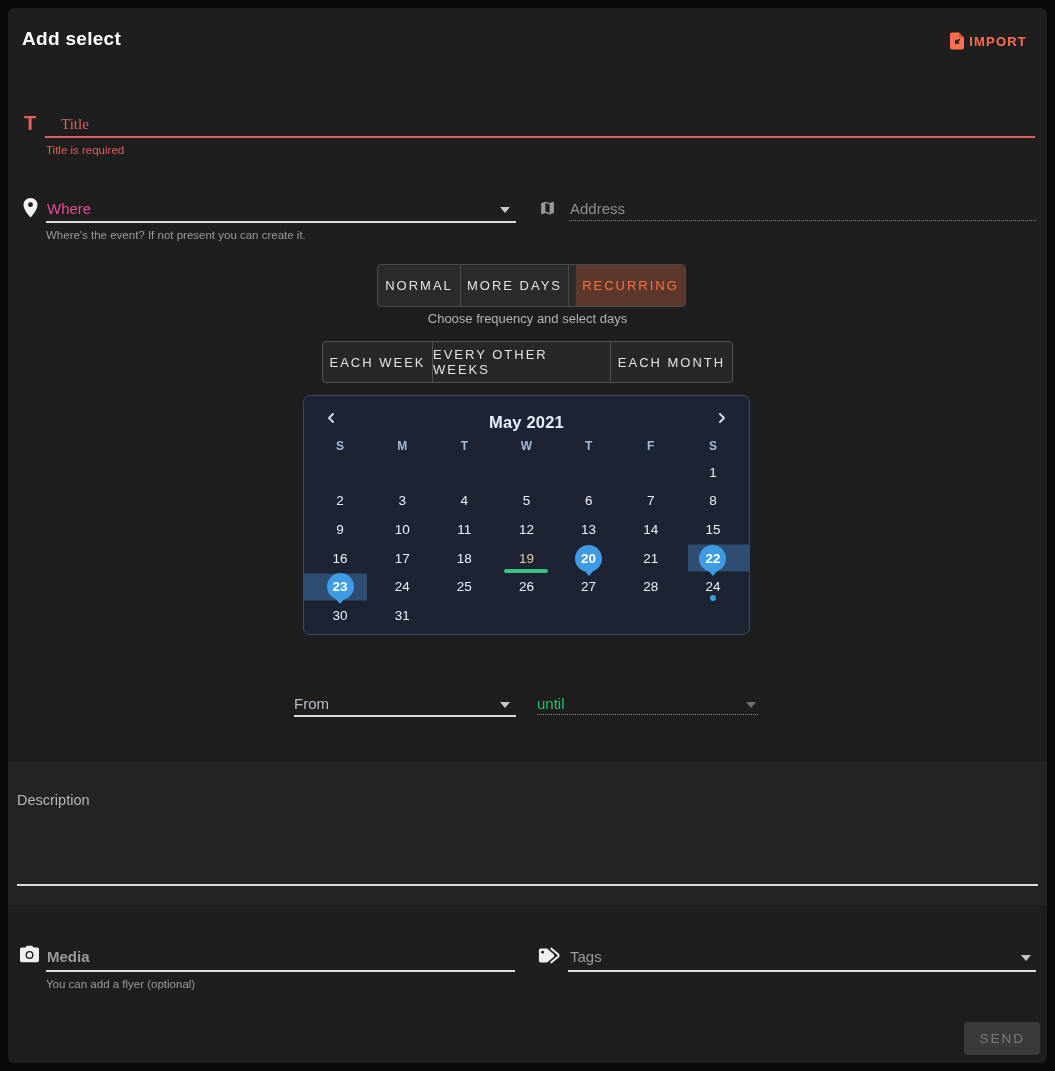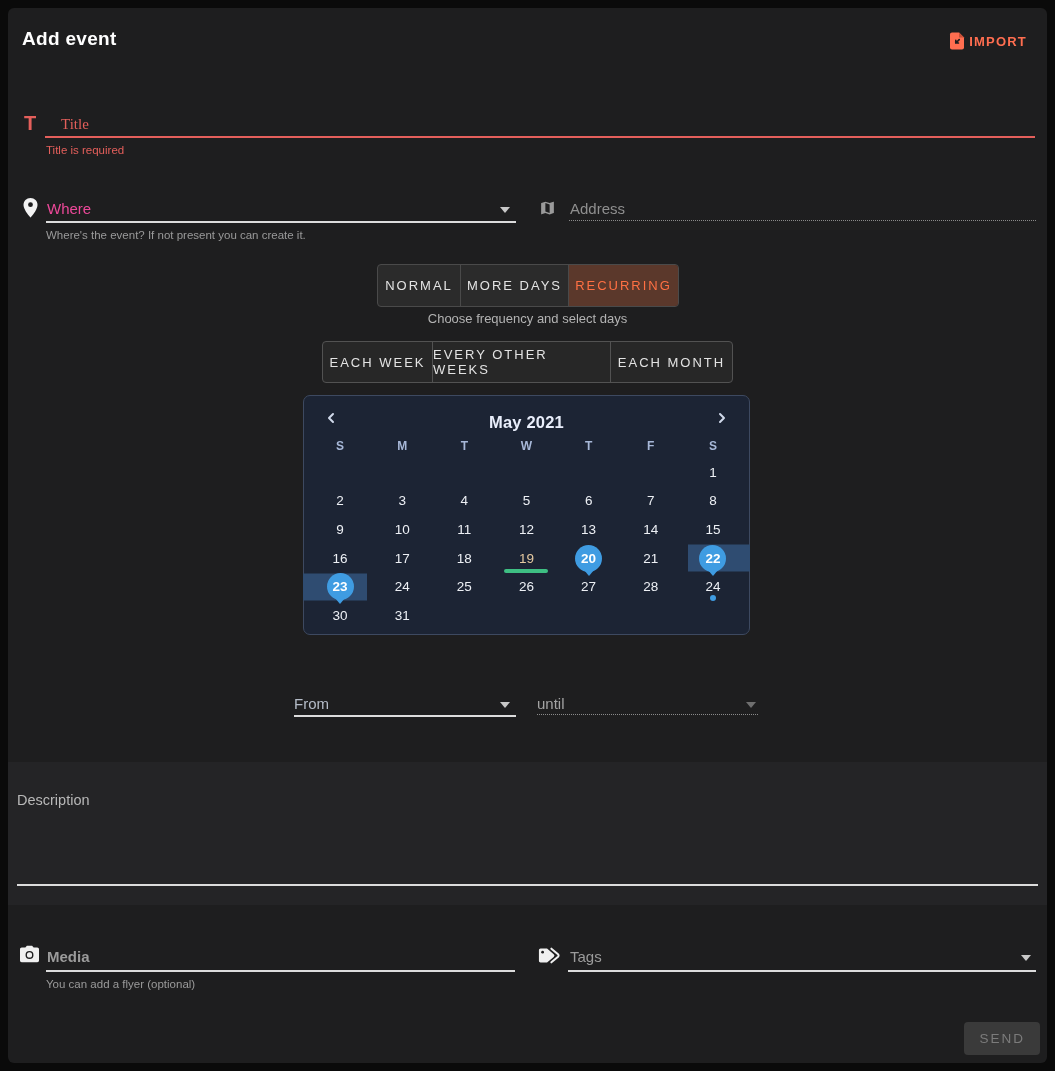--- a/index.html
+++ b/index.html
@@ -18,21 +18,21 @@
   .dotted { border-bottom:1.5px dotted #8a8a8a; height:1px; }
   .helper { font-size:11.5px; color:#9a9a9a; }
   .error { font-size:11.5px; color:#e45f5b; }
   .caret { width:0; height:0; border-left:5px solid transparent; border-right:5px solid transparent; border-top:6px solid #c8c8c8; }
   .caret.dim { border-top-color:#6f6f6f; }
   .t-icon { color:#e45f5b; font-size:20px; font-weight:800; }
 
   
   .tab-group { left:369px; top:256px; display:flex; height:43px; border:1px solid #4a4a4a; border-radius:4px; overflow:hidden; background:#2b2b2b; }
   .tab { display:flex; align-items:center; justify-content:center; font-size:13px; letter-spacing:2px; color:#e3e3e3; border-right:1px solid #4a4a4a; cursor:pointer; }
-  .tab:last-child { border-right:none; }
+  .tab:last-child { border-right:none;margin-left:7px; }
   .tab.sel { background:#5b382b; color:#ff7043; }
   .hint { left:0; right:0; top:303px; text-align:center; font-size:13px; color:#b3b3b3; }
   .freq-group { left:314px; top:333px; display:flex; height:42px; border:1px solid #525252; border-radius:4px; overflow:hidden; background:#272727; }
   .freq { display:flex; align-items:center; justify-content:center; font-size:13px; letter-spacing:2px; color:#e3e3e3; border-right:1px solid #525252; cursor:pointer; }
   .freq:last-child { border-right:none; }
 
   
   .calendar { left:295px; top:387px; width:447px; height:240px; background:#1c2434; border:1px solid #3d4960; border-radius:7px; padding:8px 5px 6px 5px; color:#edf0f5; }
   .cal-head { position:relative; height:28px; display:flex; align-items:flex-end; justify-content:center; }
   .cal-title { font-size:16.5px; font-weight:bold; color:#e9eefb; letter-spacing:.2px; }
@@ -56,21 +56,21 @@
   .desc-strip { left:0; right:0; top:754px; height:143px; background:#242426;padding-left:8px; }
 
   
   .send-btn { right:7px; top:1014px; background:#3a3a3a; color:#7b7b7b; font-size:13.5px; letter-spacing:2px; padding:9px 15px; border-radius:4px; border:none; font-family:inherit; cursor:pointer; }
 </style>
 </head>
 <body>
 
 <div class="card">
 
-  <div class="abs page-title">Add event</div>
+  <div class="abs page-title">Add select</div>
   <div class="abs import-btn">
     <span style="display:flex;">
       <svg width="16" height="18" viewBox="0 0 16 18">
         <path d="M10 0.5 H3 C1.9 0.5 1 1.4 1 2.5 v13 c0 1.1 .9 2 2 2 h10 c1.1 0 2-.9 2-2 V5.5 Z" fill="#ff6e50"></path>
         <path d="M10 0.5 V5.5 H15 Z" fill="#c94f36"></path>
         <path d="M10.2 7.6 L6.8 11 M6.8 11 v-2.6 M6.8 11 h2.6" stroke="#1e1e1f" stroke-width="1.7" fill="none" stroke-linecap="round" stroke-linejoin="round"></path>
       </svg>
     </span>
     <span>IMPORT</span>
   </div>
@@ -243,21 +243,21 @@
         <div class="cal-cell"></div>
         <div class="cal-cell"></div>
         <div class="cal-cell"></div>
         <div class="cal-cell"></div>
       </div>
   </div>
 
   <div class="abs field-label" style="left:286px; top:687px; color:#b5bcc8;">From</div>
   <div class="abs caret" style="left:492px; top:694px;"></div>
   <div class="abs underline" style="left:286px; top:707px; width:222px;"></div>
-  <div class="abs field-label" style="left:529px; top:687px; color:#a3a3a3;">until</div>
+  <div class="abs field-label" style="left:529px; top:687px; color:#22c55e;">until</div>
   <div class="abs caret dim" style="left:738px; top:694px;"></div>
   <div class="abs dotted" style="left:529px; top:706px; width:221px;"></div>
 
   <div class="abs desc-strip">
     <div class="abs" style="left:9px; top:30px; font-size:14.5px; color:#b8b8b8;">Description</div>
     <div class="abs underline" style="left:9px; right:9px; top:122px;"></div>
   </div>
 
   <span class="abs" style="left:11px; top:937px;">
     <svg width="21" height="19" viewBox="0 0 24 22">

